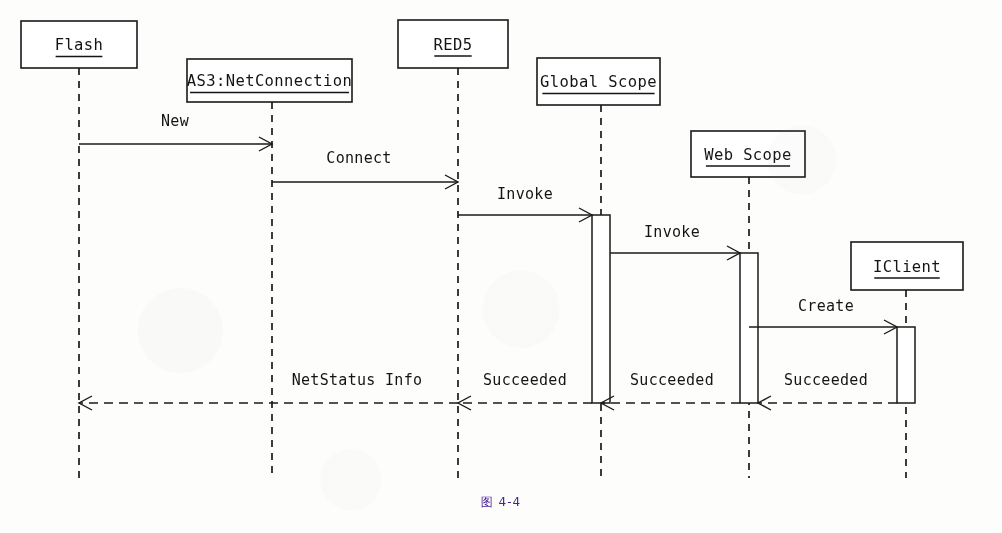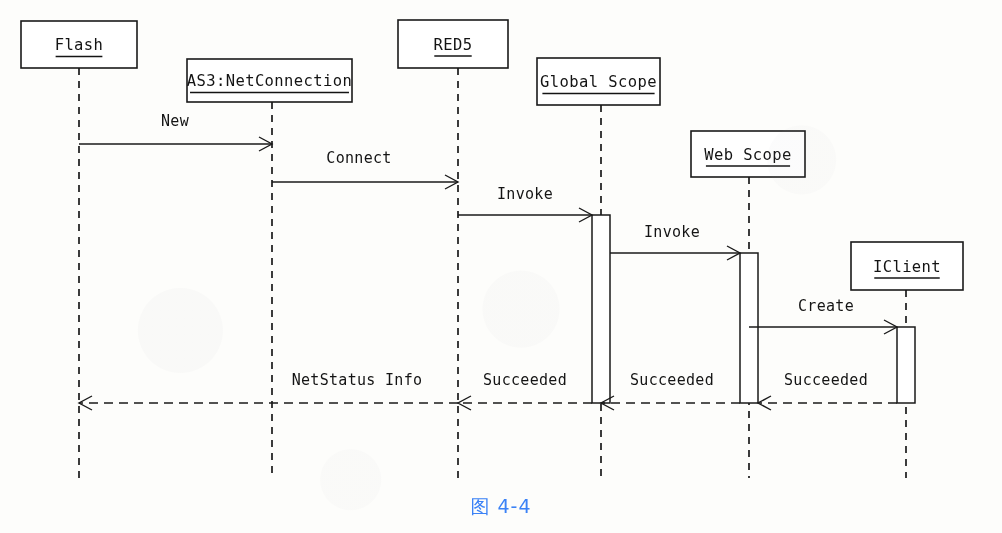--- a/index.html
+++ b/index.html
@@ -88,22 +88,22 @@
     fill: #141414;
     text-anchor: middle;
     letter-spacing: 0.3px;
   }
   .figure-caption {
     position: absolute;
     left: 0;
     width: 1002px;
     text-align: center;
     font-family: "DejaVu Sans", "Liberation Sans", sans-serif;
-    font-size: 19px;
-    color: #3b82f6;
+    font-size: 12px;
+    color: #4c1d95;
     letter-spacing: 1px;
   }
 </style>
 </head>
 <body>
 
 <div id="canvas">
   <svg id="diagram-svg" viewBox="0 0 1002 533" xmlns="http://www.w3.org/2000/svg">
     <g id="layer-lifelines">
         <line x1="79" y1="68" x2="79" y2="478" class="lifeline-dash"></line>

